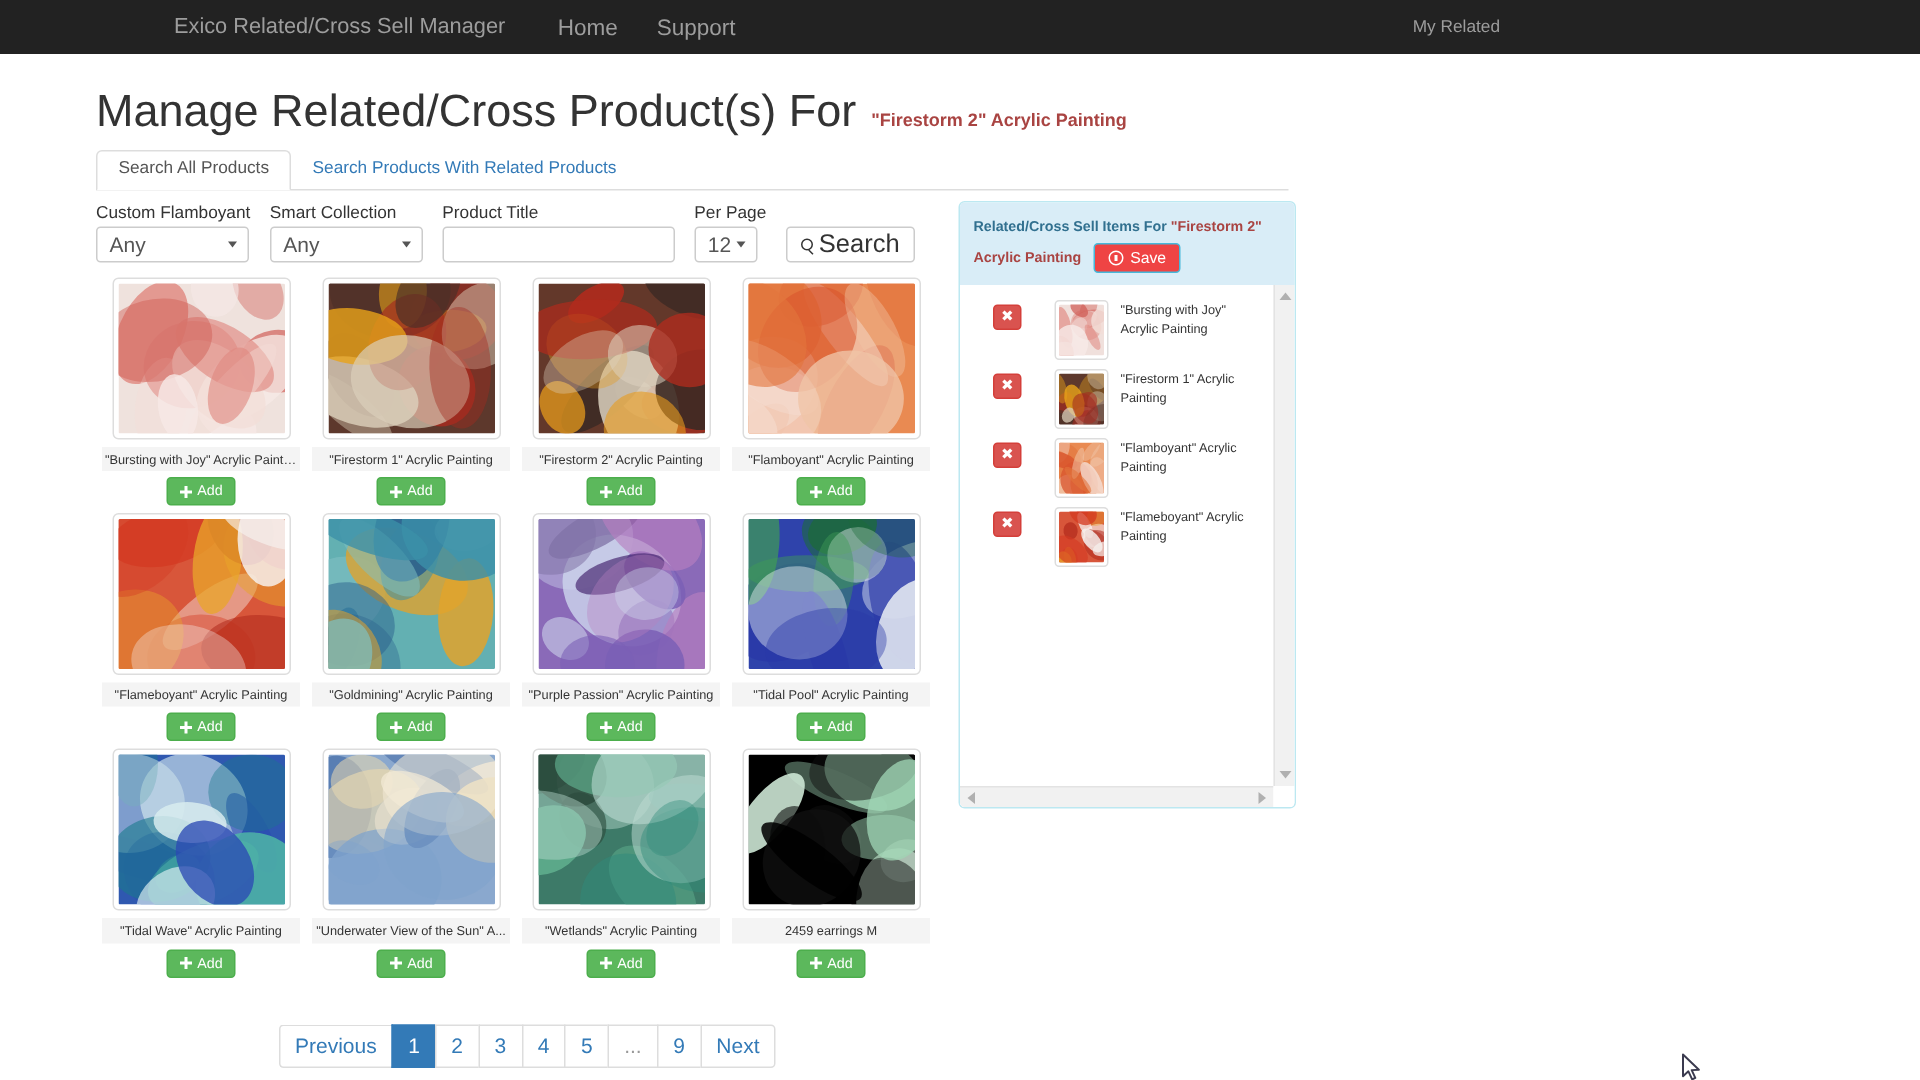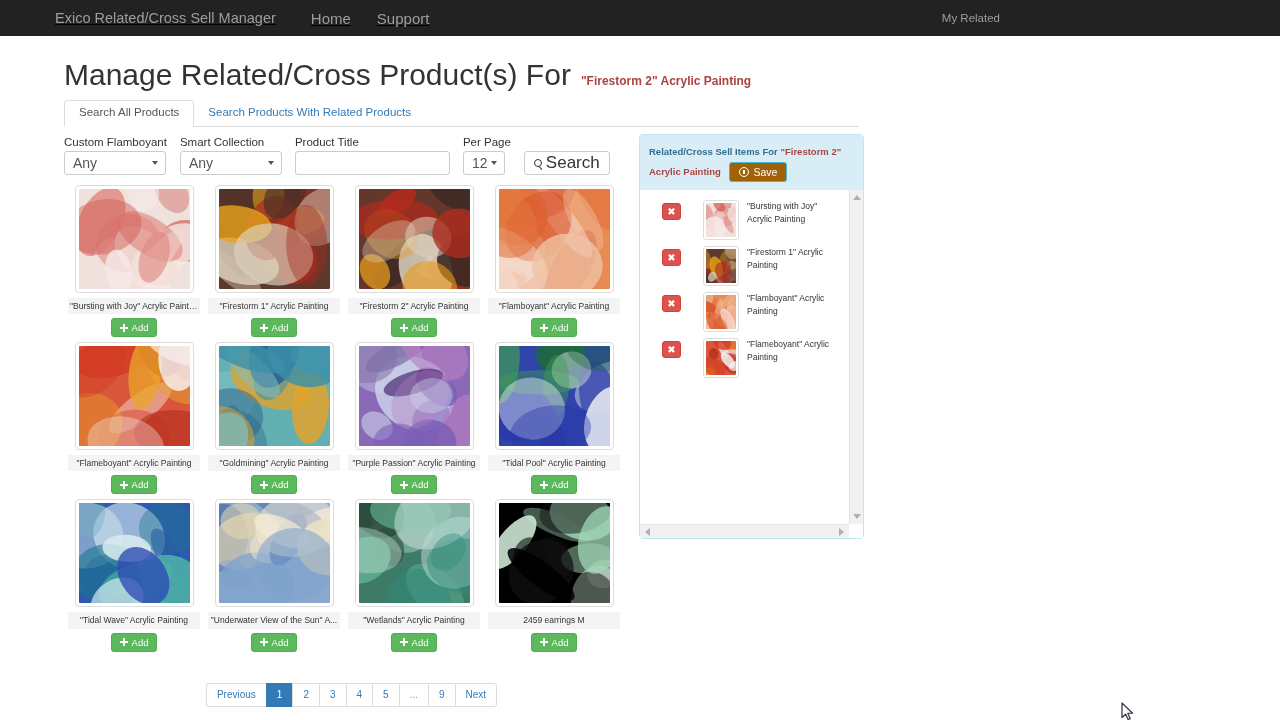--- a/index.html
+++ b/index.html
@@ -9,23 +9,22 @@
     background: #ffffff;
     font-family: "Liberation Sans", sans-serif;
     overflow: hidden;
   }
   
   .navbar {
     height: 36px;
     background: #222222;
     display: flex;
     align-items: center;
-    padding: 0 0 0 55px;
+    padding: 0 0 0 116px;
     position: relative;
-    text-decoration: underline;
   }
   .brand {
     color: #9d9d9d;
     font-size: 14.5px;
     margin-right: 22px;
     white-space: nowrap;
   }
   .nav-link {
     color: #9d9d9d;
     font-size: 15px;
@@ -240,21 +239,21 @@
   
   .pagination {
     display: flex;
     justify-content: center;
     margin-top: 26px;
   }
   .pg {
     border: 1px solid #ddd;
     border-right: none;
     padding: 4px 10px;
-    font-size: 10px;
+    font-size: 14px;
     color: #337ab7;
     background: #fff;
     cursor: pointer;
     line-height: 1.4;
   }
   .pg:first-child { border-radius: 3px 0 0 3px; }
   .pg:last-child { border-radius: 0 3px 3px 0; border-right: 1px solid #ddd; }
   .pg.active {
     background: #337ab7;
     border-color: #337ab7;
@@ -273,21 +272,21 @@
   .panel-head {
     background: #d9edf7;
     padding: 7px 9px 8px 9px;
     color: #31708f;
     font-size: 9.5px;
     font-weight: bold;
     line-height: 2.1;
   }
   .panel-head .hl { color: #a94442; }
   .btn-save {
-    background: #a16207;
+    background: #ef4444;
     border: 1px solid #46b8da;
     border-radius: 3px;
     color: #fff;
     font-size: 10.5px;
     padding: 3px 9px;
     margin-left: 6px;
     display: inline-flex;
     align-items: center;
     gap: 4px;
     cursor: pointer;

